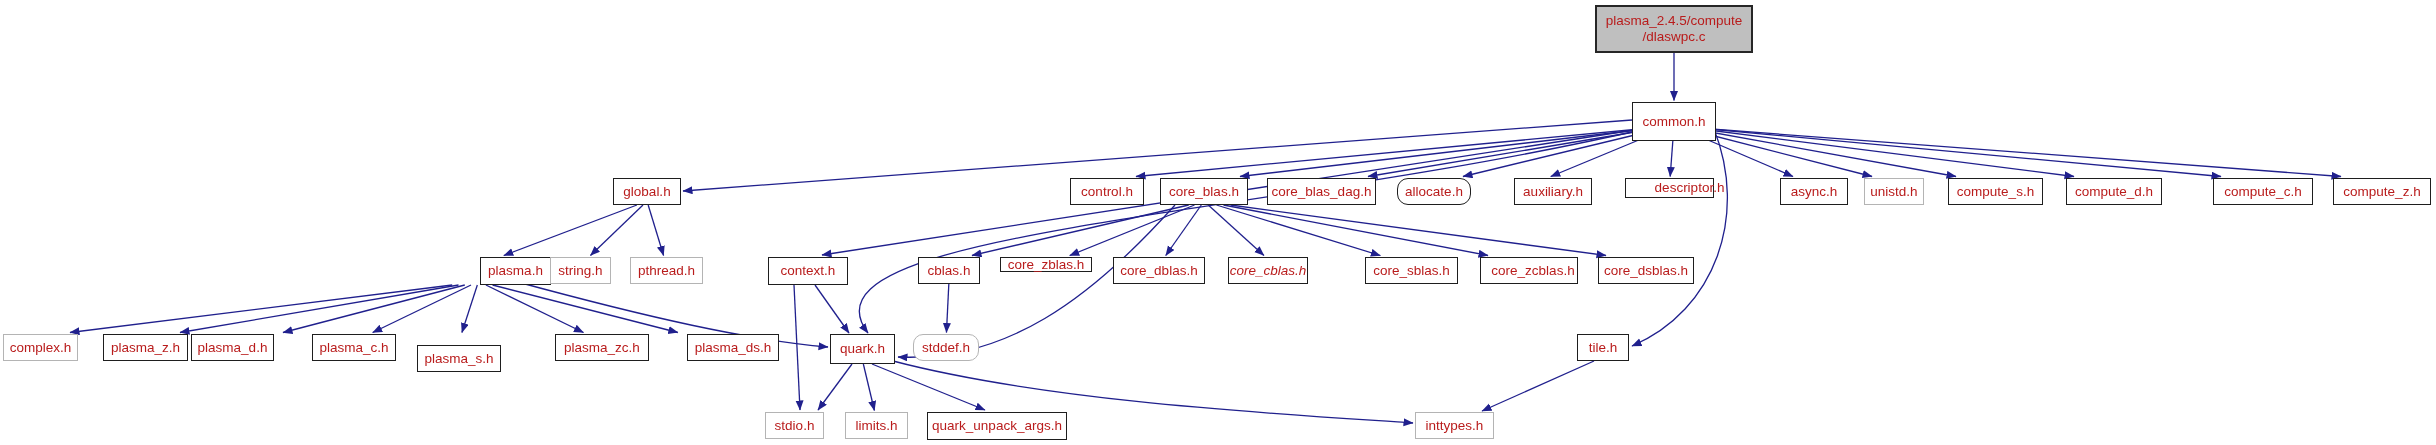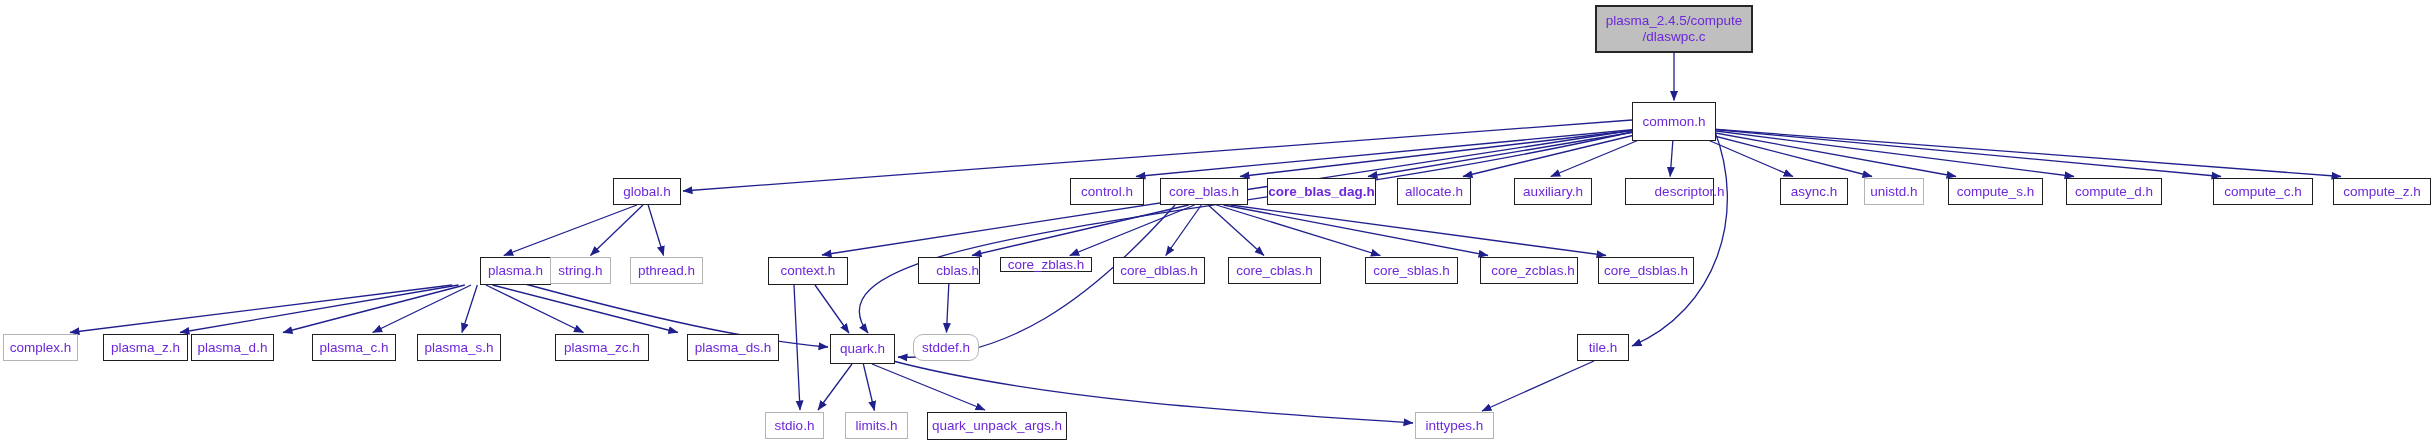--- a/index.html
+++ b/index.html
@@ -8,21 +8,21 @@
     width:2436px;height:445px;
     background:#ffffff;
     font-family:"Liberation Sans","DejaVu Sans",sans-serif;
     overflow:hidden;
   }
   #edges{position:absolute;left:0;top:0;width:2436px;height:445px;pointer-events:none;}
   .node{
     position:absolute;
     display:flex;flex-direction:column;align-items:center;justify-content:center;
     background:#ffffff;
-    font-size:13.5px;color:#6d28d9;
+    font-size:13.5px;color:#b91c1c;
     text-align:center;line-height:16px;
     box-sizing:border-box;
     white-space:nowrap;
     cursor:pointer;
   }
   .node.internal{border:1.5px solid #1e1e1e;}
   .node.system{border:1px solid #b4b4b4;cursor:default;}
   .node.main{background:#bfbfbf;border:2px solid #262626;cursor:default;}
   .edge{fill:none;stroke-width:1.3px;}
 </style>
@@ -93,30 +93,30 @@
       </div>
       <div class="node internal" style="left: 613px; top: 178px; width: 68px; height: 27px;">
         <div>global.h</div>
       </div>
       <div class="node internal" style="left: 1070px; top: 178px; width: 74px; height: 27px;">
         <div>control.h</div>
       </div>
       <div class="node internal" style="left: 1160px; top: 178px; width: 88px; height: 27px;">
         <div>core_blas.h</div>
       </div>
-      <div class="node internal" style="left: 1267px; top: 178px; width: 109px; height: 27px; font-weight: bold;">
+      <div class="node internal" style="left: 1267px; top: 178px; width: 109px; height: 27px;">
         <div>core_blas_dag.h</div>
       </div>
-      <div class="node internal" style="left: 1397px; top: 178px; width: 74px; height: 27px;">
+      <div class="node internal" style="left: 1397px; top: 178px; width: 74px; height: 27px; border-radius: 11px;">
         <div>allocate.h</div>
       </div>
       <div class="node internal" style="left: 1514px; top: 178px; width: 78px; height: 27px;">
         <div>auxiliary.h</div>
       </div>
-      <div class="node internal" style="left: 1625px; top: 178px; width: 89px; height: 27px; padding-left: 40px;">
+      <div class="node internal" style="left: 1625px; top: 178px; width: 89px; height: 20px; padding-left: 40px;">
         <div>descriptor.h</div>
       </div>
       <div class="node internal" style="left: 1780px; top: 178px; width: 68px; height: 27px;">
         <div>async.h</div>
       </div>
       <div class="node system" style="left: 1864px; top: 178px; width: 60px; height: 27px;">
         <div>unistd.h</div>
       </div>
       <div class="node internal" style="left: 1948px; top: 178px; width: 95px; height: 27px;">
         <div>compute_s.h</div>
@@ -135,30 +135,30 @@
       </div>
       <div class="node system" style="left: 550px; top: 257px; width: 61px; height: 27px;">
         <div>string.h</div>
       </div>
       <div class="node system" style="left: 630px; top: 257px; width: 73px; height: 27px;">
         <div>pthread.h</div>
       </div>
       <div class="node internal" style="left: 768px; top: 257px; width: 80px; height: 28px;">
         <div>context.h</div>
       </div>
-      <div class="node internal" style="left: 918px; top: 257px; width: 62px; height: 27px; align-items: flex-end;">
+      <div class="node internal" style="left: 918px; top: 257px; width: 62px; height: 27px;">
         <div>cblas.h</div>
       </div>
       <div class="node internal" style="left: 1000px; top: 257px; width: 92px; height: 15px;">
         <div>core_zblas.h</div>
       </div>
       <div class="node internal" style="left: 1113px; top: 257px; width: 92px; height: 27px;">
         <div>core_dblas.h</div>
       </div>
-      <div class="node internal" style="left: 1228px; top: 257px; width: 93px; height: 27px;">
+      <div class="node internal" style="left: 1228px; top: 257px; width: 80px; height: 27px; font-style: italic;">
         <div>core_cblas.h</div>
       </div>
       <div class="node internal" style="left: 1365px; top: 257px; width: 93px; height: 27px;">
         <div>core_sblas.h</div>
       </div>
       <div class="node internal" style="left: 1480px; top: 257px; width: 98px; height: 27px; padding-left: 8px;">
         <div>core_zcblas.h</div>
       </div>
       <div class="node internal" style="left: 1598px; top: 257px; width: 96px; height: 27px;">
         <div>core_dsblas.h</div>
@@ -168,21 +168,21 @@
       </div>
       <div class="node internal" style="left: 103px; top: 334px; width: 85px; height: 27px;">
         <div>plasma_z.h</div>
       </div>
       <div class="node internal" style="left: 191px; top: 334px; width: 83px; height: 27px;">
         <div>plasma_d.h</div>
       </div>
       <div class="node internal" style="left: 312px; top: 334px; width: 84px; height: 27px;">
         <div>plasma_c.h</div>
       </div>
-      <div class="node internal" style="left: 417px; top: 334px; width: 84px; height: 27px;">
+      <div class="node internal" style="left: 417px; top: 345px; width: 84px; height: 27px;">
         <div>plasma_s.h</div>
       </div>
       <div class="node internal" style="left: 555px; top: 334px; width: 94px; height: 27px;">
         <div>plasma_zc.h</div>
       </div>
       <div class="node internal" style="left: 687px; top: 334px; width: 92px; height: 27px;">
         <div>plasma_ds.h</div>
       </div>
       <div class="node internal" style="left: 830px; top: 334px; width: 65px; height: 30px;">
         <div>quark.h</div>

